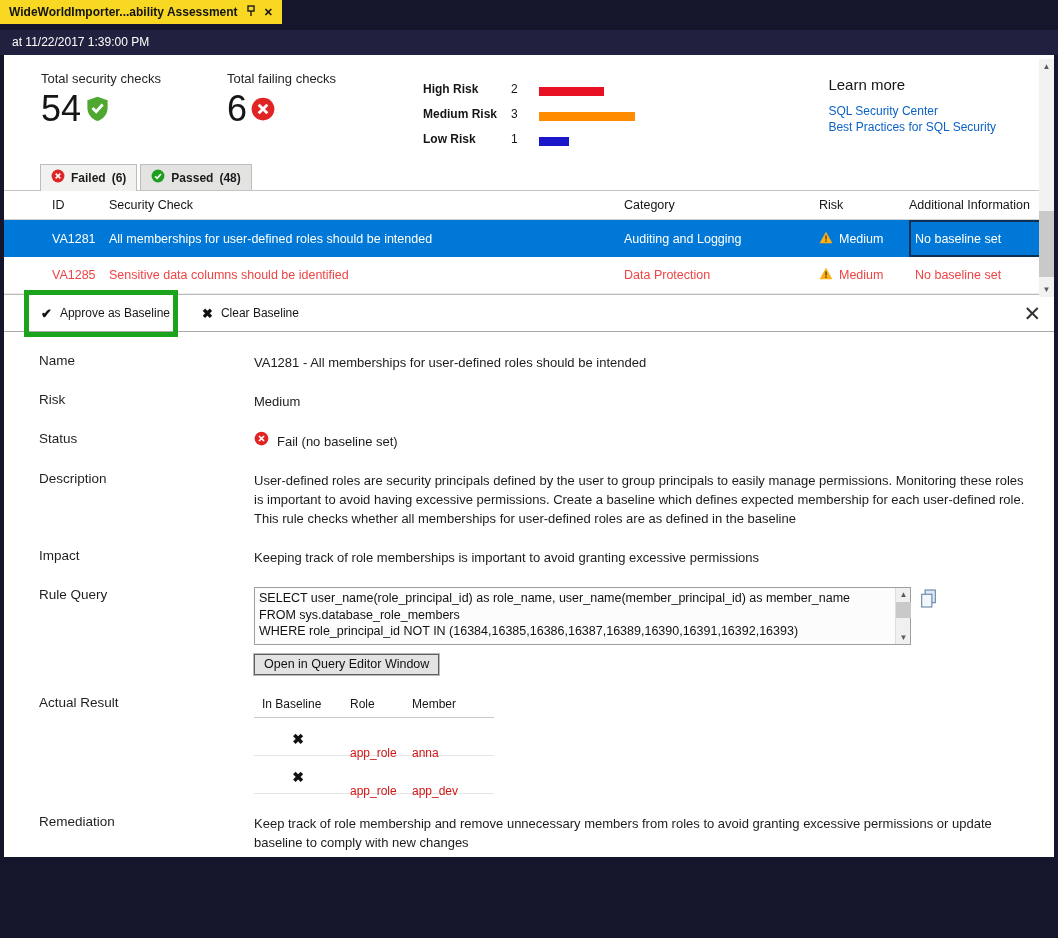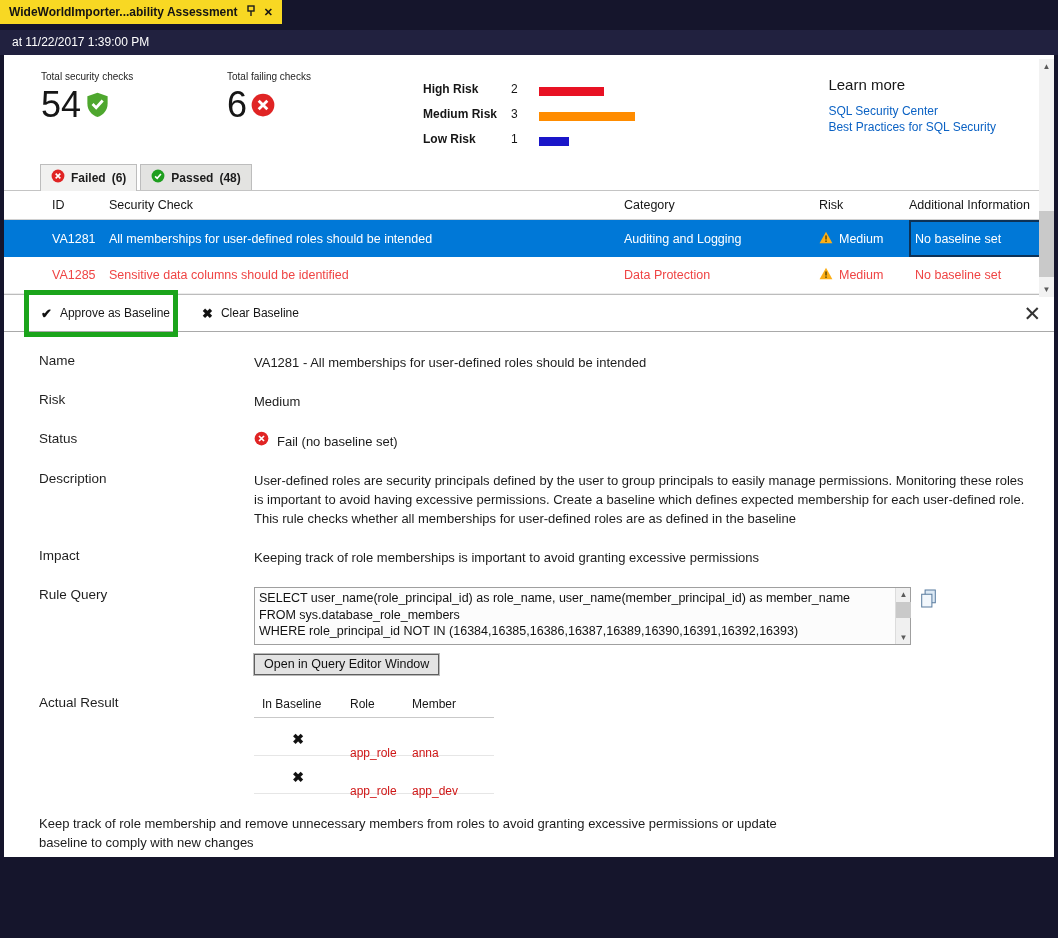--- a/index.html
+++ b/index.html
@@ -19,21 +19,21 @@
   .server-line { font-size: 13px; color: #1a1a1a; padding-bottom: 2px; }
   .server-line .db { margin-left: 7px; }
 
   .time-strip { background: #21213f; color: #ffffff; font-size: 12px; padding: 5px 12px 6px; }
 
   .main { background: #ffffff; margin: 0 4px; height: 802px; position: relative; overflow: hidden; }
 
   
   .summary { display: flex; padding: 16px 0 0 37px; height: 108px; }
   .metric { width: 186px; }
-  .metric-label { font-size: 10px; color: #252525; }
+  .metric-label { font-size: 13px; color: #252525; }
   .metric-value { display: flex; align-items: flex-end; margin-top: 5px; }
   .metric-num { font-size: 36px; line-height: 36px; color: #161616; }
   .metric-icon { margin-left: 3px; margin-bottom: 1px; }
   .risk-legend { margin-left: 10px; }
   .risk-row { display: flex; align-items: flex-end; height: 25px; }
   .risk-label { width: 88px; font-size: 12px; font-weight: 700; color: #161616; }
   .risk-count { width: 28px; font-size: 12px; color: #161616; }
   .risk-bar { height: 9px; display: inline-block; background: #999; }
   .learn { margin-left: auto; margin-right: 58px; padding-top: 5px; }
   .learn-title { font-size: 15px; color: #161616; margin-bottom: 10px; }
@@ -336,18 +336,19 @@
           </div>
           <div class="rt-row">
             <span class="rt-x">✖</span>
             <span class="rt-role">app_role</span>
             <span class="rt-member">app_dev</span>
           </div>
         </div>
       </div>
 
       <div class="drow">
+        <div class="dlabel">Remediation</div>
         <div class="dvalue">Keep track of role membership and remove unnecessary members from roles to avoid granting excessive permissions or update baseline to comply with new changes</div>
       </div>
 
     </div>
   </div>
 </div>
 
 </body></html>

